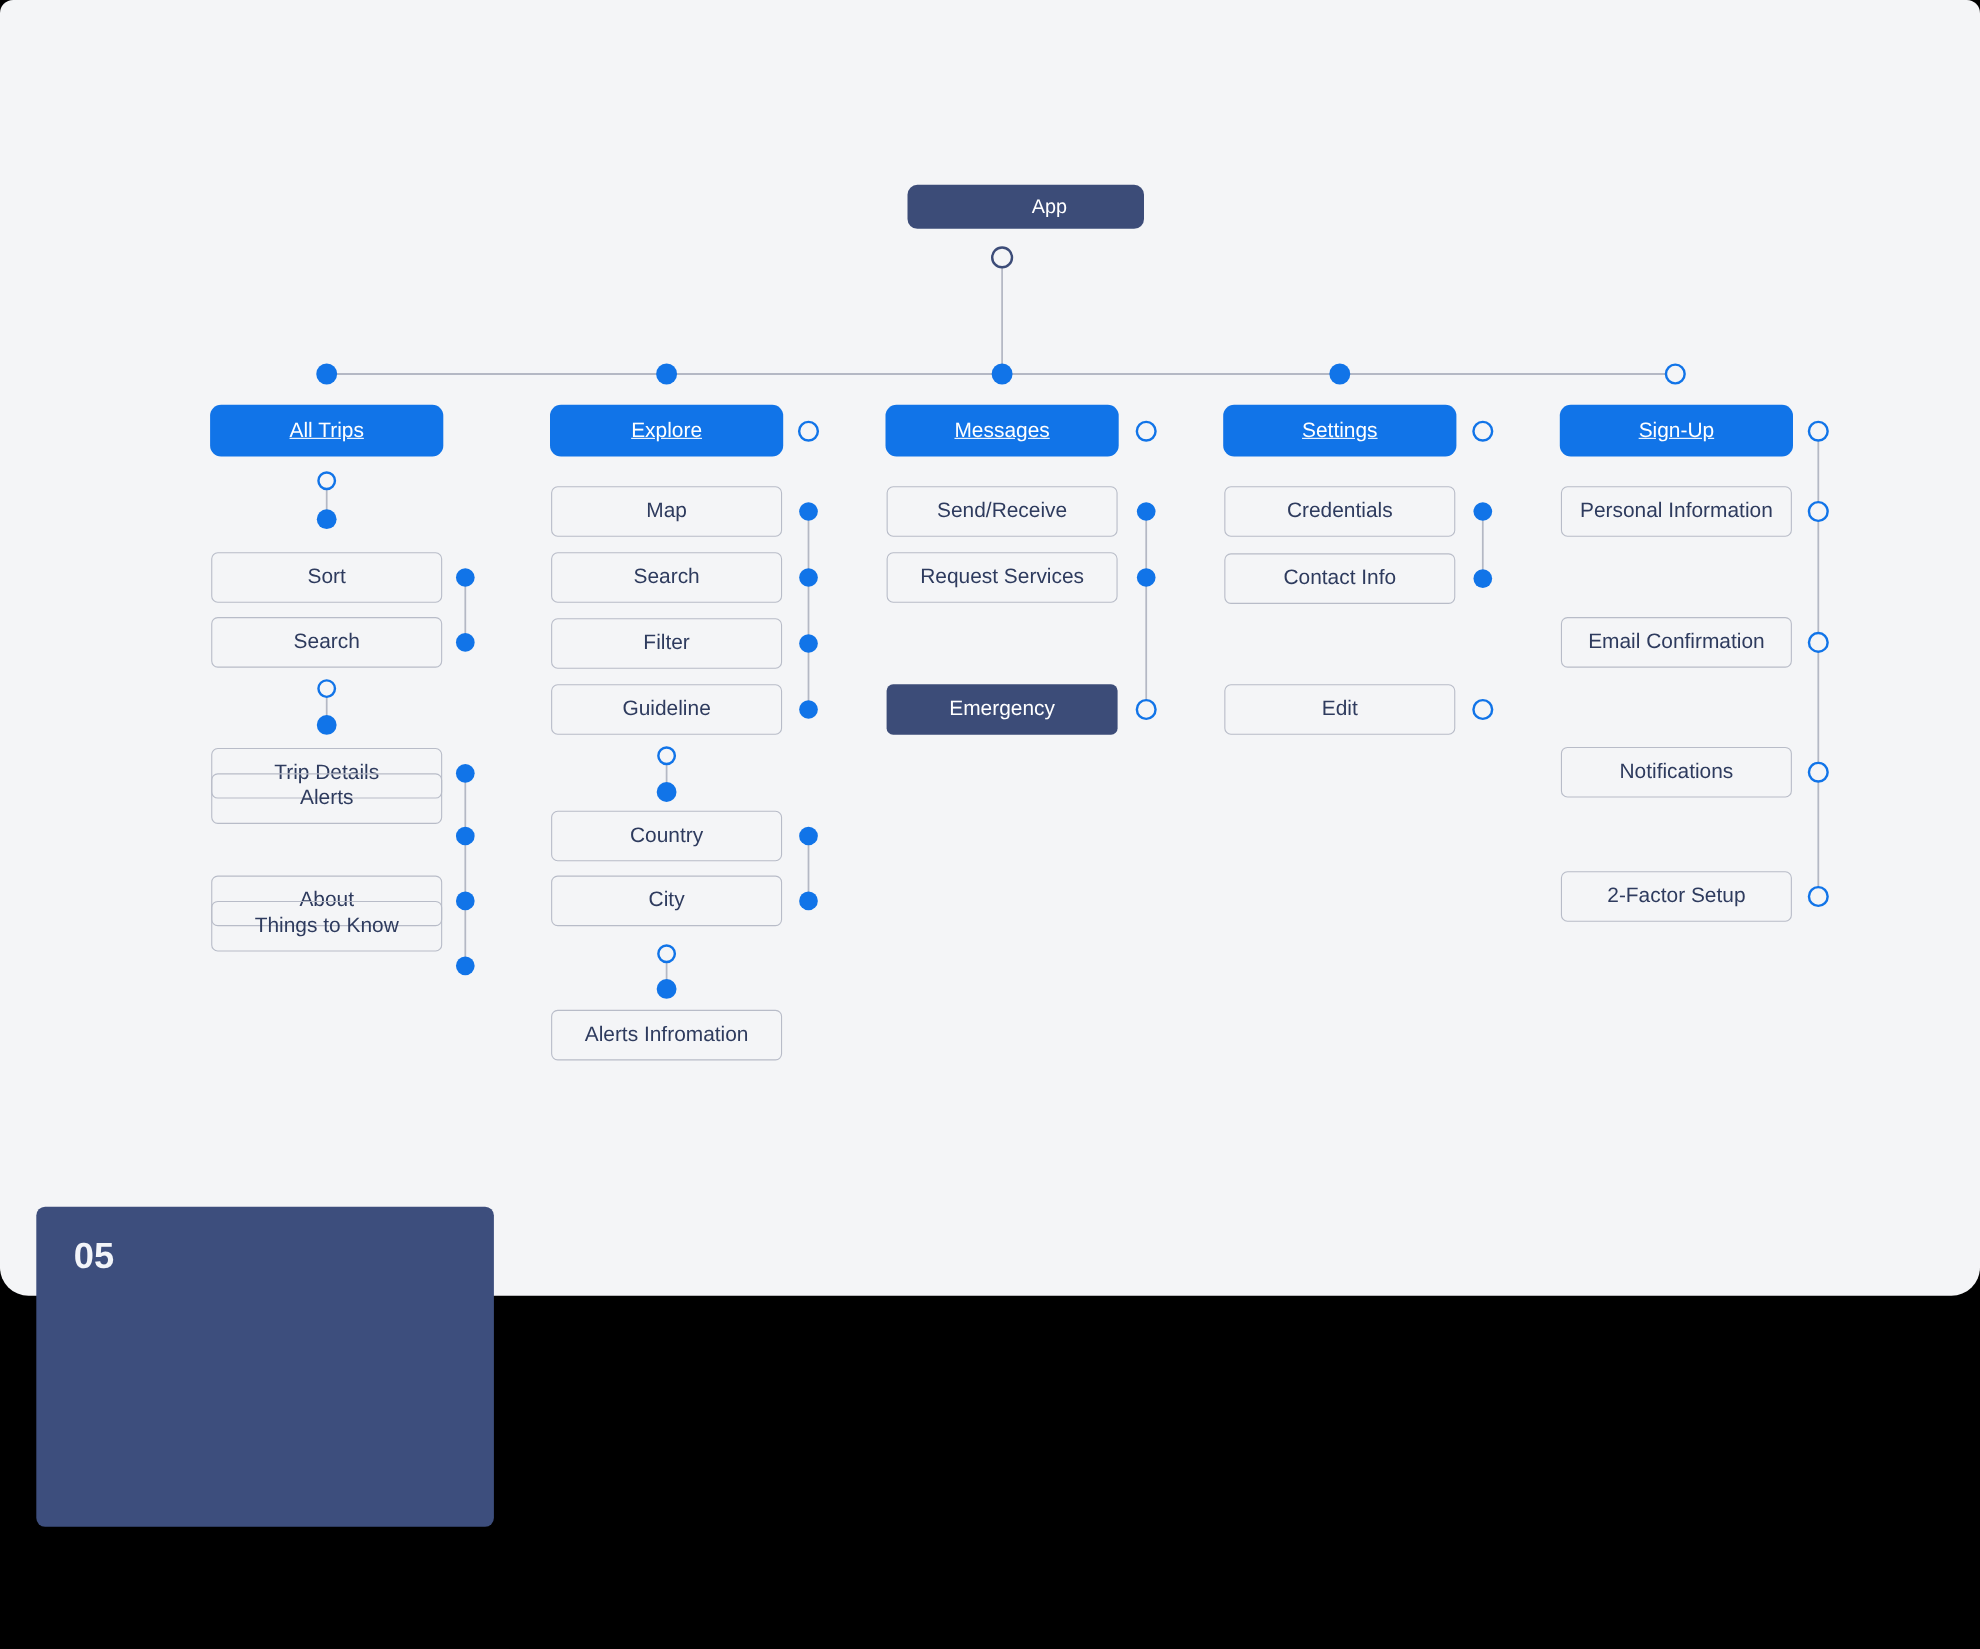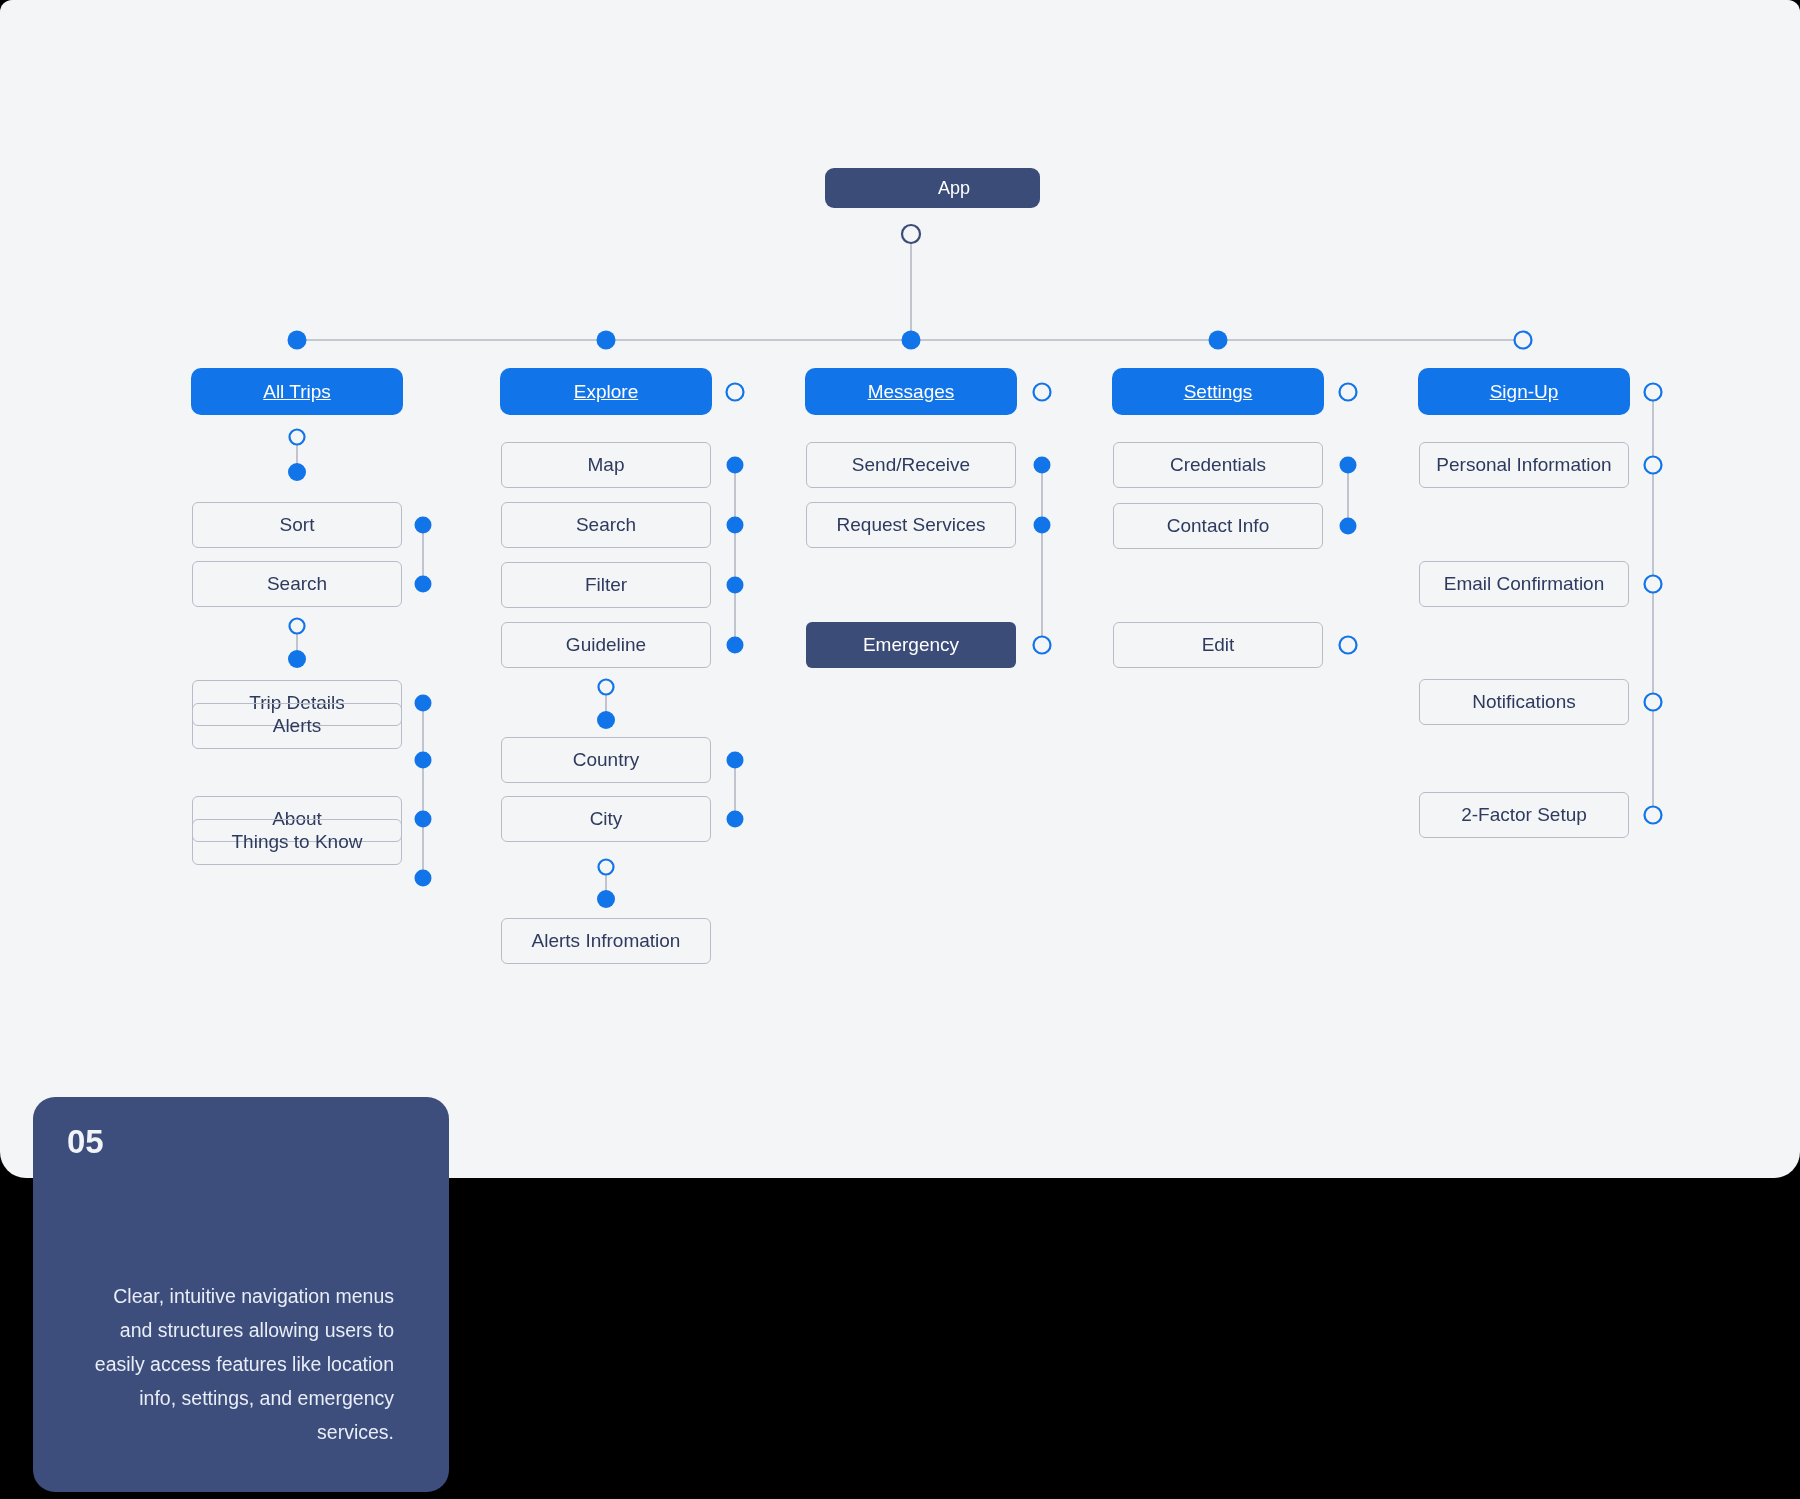--- a/index.html
+++ b/index.html
@@ -14,22 +14,22 @@
   .appnode{position:absolute;width:172px;height:40px;border-radius:9px;
            background:var(--navy,#3c4c78);color:#fff;font-size:18px;
            display:flex;align-items:center;justify-content:center;padding-left:43px;}
   .btn{position:absolute;width:212px;height:47px;border-radius:10px;
        background:var(--accent-blue,#1174e8);color:#fff;font-size:19px;font-weight:500;
        display:flex;align-items:center;justify-content:center;text-decoration:underline;}
   .box{position:absolute;width:210px;height:46px;border-radius:6px;box-sizing:border-box;
        border:1.5px solid var(--box-border,#b8bcc8);color:var(--box-text,#2e3b5e);font-size:19px;
        display:flex;align-items:center;justify-content:center;background:transparent;}
   .box--navy{background:var(--navy,#3c4c78);border:none;color:#fff;font-weight:500;}
-  .note-card{position:absolute;left:33px;top:1097px;width:416px;height:395px;
-             border-radius:22px;background:var(--card-navy,#3d4e7d);text-align:right;}
+  .note-card{position:absolute;left:33px;top:1097px;width:416px;height:291px;
+             border-radius:8px;background:var(--card-navy,#3d4e7d);}
   .note-num{position:absolute;left:34px;top:26px;font-size:33px;font-weight:700;color:#f2f4f9;}
   .note-text{position:absolute;left:47px;top:182px;width:314px;font-size:19.5px;
              line-height:34px;color:#e9edf6;}
 </style>
 </head>
 <body>
 
 <div class="panel"></div>
 
 <svg class="connectors" width="1800" height="1178" viewBox="0 0 1800 1178">
@@ -154,14 +154,13 @@
 <div class="box" style="left:1113px;top:503px">Contact Info</div>
 <div class="box" style="left:1113px;top:622px">Edit</div>
 
 <div class="box" style="left:1419px;top:442px">Personal Information</div>
 <div class="box" style="left:1419px;top:561px">Email Confirmation</div>
 <div class="box" style="left:1419px;top:679px">Notifications</div>
 <div class="box" style="left:1419px;top:792px">2-Factor Setup</div>
 
 <div class="note-card">
   <div class="note-num">05</div>
-  <div class="note-text">Clear, intuitive navigation menus and structures allowing users to easily access features like location info, settings, and emergency services.</div>
 </div>
 
 </body></html>

